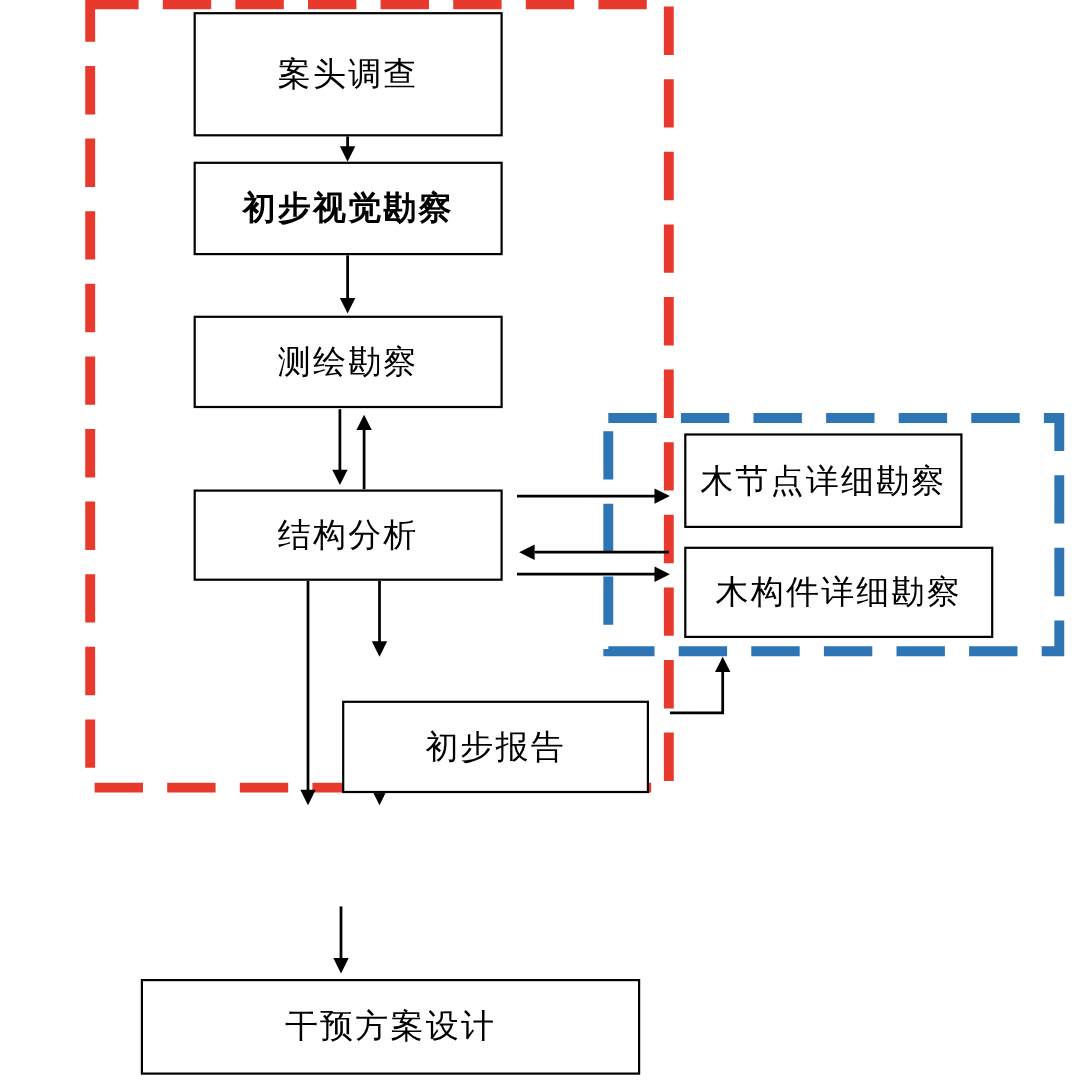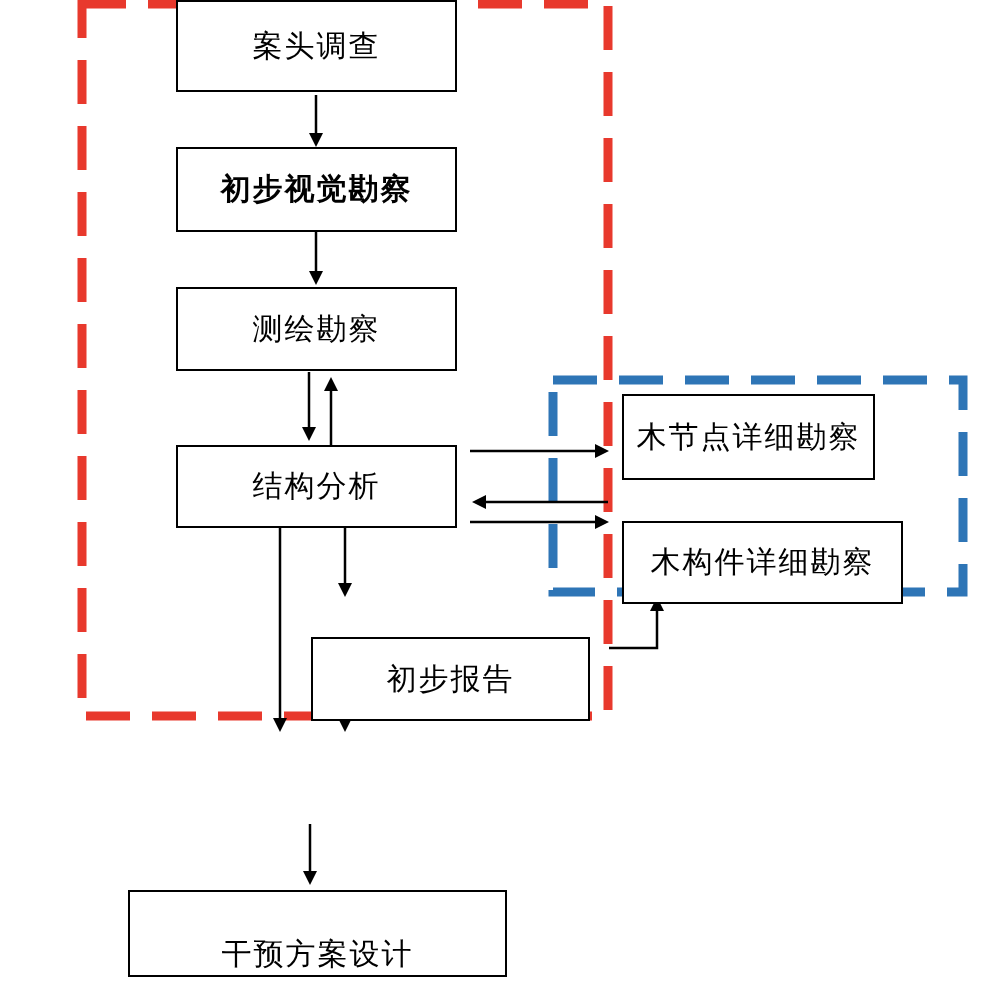--- a/index.html
+++ b/index.html
@@ -28,29 +28,29 @@
     display: flex;
     align-items: center;
     justify-content: center;
     font-size: 30px;
     color: #000000;
     letter-spacing: 2px;
     white-space: nowrap;
     z-index: 2;
   }
   
-  .n-desk        { left:176px; top:0;   width:281px; height:92px; }
+  .n-desk        { left:176px; top:11px;   width:281px; height:113px; }
   .n-visual      { left:176px; top:147px; width:281px; height:85px;font-weight:bold; }
   .n-mapping     { left:176px; top:287px; width:281px; height:84px; }
   .n-structural  { left:176px; top:445px; width:281px; height:83px; }
   .n-prelim      { left:311px; top:637px; width:279px; height:84px;text-align:right; }
   .n-joint       { left:622px; top:394px; width:253px; height:86px;text-align:right; }
-  .n-component   { left:622px; top:497px; width:281px; height:83px;margin-top:24px; }
+  .n-component   { left:622px; top:497px; width:281px; height:83px; }
   .n-diagnosis   { left:177px; top:740px; width:280px; height:84px; }
-  .n-intervention{ left:128px; top:890px; width:379px; height:87px;align-items:flex-end; }
+  .n-intervention{ left:128px; top:890px; width:454px; height:87px; }
 </style>
 </head>
 <body>
 
 <div class="stage">
 
   <svg width="988" height="986" viewBox="0 0 988 986">
 
     <rect x="553" y="380" width="410" height="212" fill="none" stroke="#2E75B6" stroke-width="9" stroke-dasharray="44 22"></rect>
 

